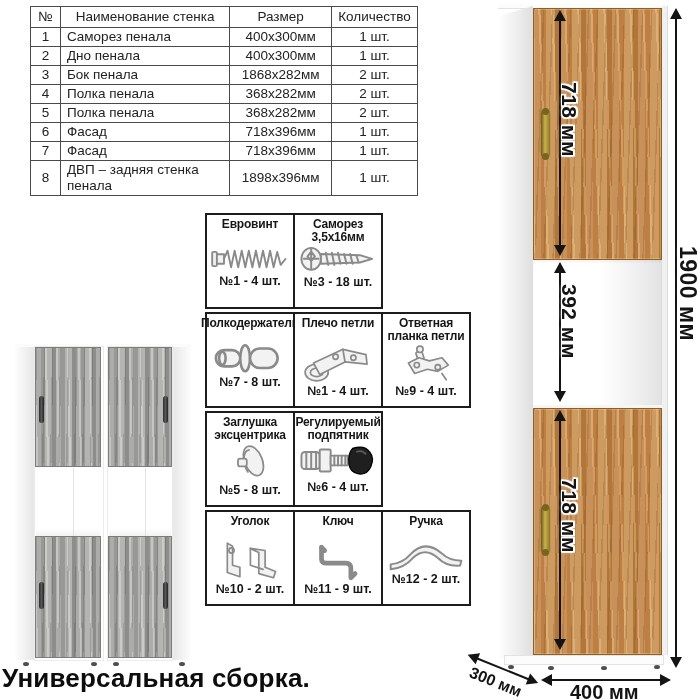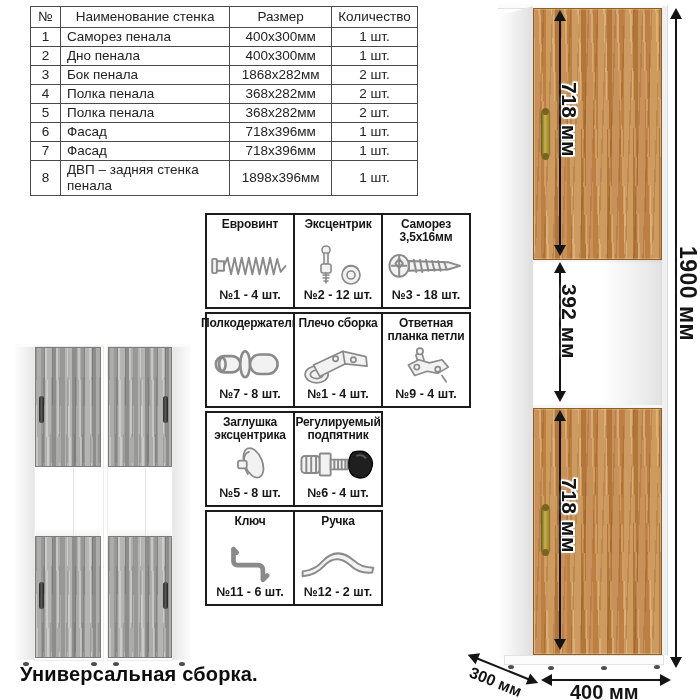--- a/index.html
+++ b/index.html
@@ -29,21 +29,21 @@
     width:90px; height:96px; border:2px solid #1c1c1c; background:#fff;
     display:flex; flex-direction:column; align-items:center; margin-left:-2px;
   }
   .hwcell:first-child { margin-left:0; }
   .hwtitle {
     font-size:12px; font-weight:700; text-align:center; line-height:1.1;
     padding-top:3px; min-height:28px; letter-spacing:-0.2px; color:#161616;
   }
   .hwicon { flex:1; display:flex; align-items:center; justify-content:center; width:100%; }
   .hwicon svg { max-width:78px; max-height:42px; }
-  .hwcount { font-size:12.5px; font-weight:700; padding-bottom:5px; color:#161616; white-space:nowrap; }
+  .hwcount { font-size:12.5px; font-weight:700; padding-bottom:19px; color:#161616; white-space:nowrap; }
   .ic { stroke:#8a8a8a; fill:#f2f2f2; stroke-width:1.6; stroke-linejoin:round; stroke-linecap:round; }
   .ic-line { stroke:#8a8a8a; fill:none; stroke-width:1.6; stroke-linecap:round; stroke-linejoin:round; }
 
   
   .oak {
     background:
       repeating-linear-gradient(92deg, rgba(120,70,25,.22) 0 1.5px, rgba(0,0,0,0) 1.5px 9px),
       repeating-linear-gradient(88deg, rgba(255,224,170,.30) 0 2px, rgba(0,0,0,0) 2px 13px),
       repeating-linear-gradient(90deg, #c9915a 0 7px, #bd7f42 7px 12px, #cd9a60 12px 21px, #b37639 21px 26px);
     border:1px solid #8f6023;
@@ -100,21 +100,21 @@
       border:6px solid transparent; border-left:0; border-right:11px solid #141414; }
   .harrow::after { content:""; position:absolute; right:-9px; top:50%; transform:translateY(-50%);
       border:6px solid transparent; border-right:0; border-left:11px solid #141414; }
 
   .dimv { position:absolute; writing-mode:vertical-rl; font-weight:700; font-size:21px; color:#141414;
       white-space:nowrap; letter-spacing:0.5px;
       text-shadow:-1.5px 0 #fff,1.5px 0 #fff,0 -1.5px #fff,0 1.5px #fff,-1.5px -1.5px #fff,1.5px 1.5px #fff,-1.5px 1.5px #fff,1.5px -1.5px #fff,0 0 4px #fff; }
   .dimh { position:absolute; font-weight:700; font-size:20px; color:#141414; white-space:nowrap; }
 
   
-  .caption { position:absolute; left:20px; top:663px; font-size:20px; font-weight:700; color:#0d0d0d; letter-spacing:0.2px; }
+  .caption { position:absolute; left:2px; top:663px; font-size:26px; font-weight:700; color:#0d0d0d; letter-spacing:0.2px; }
 </style>
 </head>
 <body>
 
 <div class="page">
 
   <table class="parts">
     <colgroup>
         <col class="c-num">
         <col class="c-name">
@@ -187,35 +187,20 @@
         <div class="hwicon">
           <svg viewBox="0 0 66 22">
               <rect class="ic" x="1" y="5" width="4" height="12" rx="1"></rect>
               <rect class="ic" x="5" y="7" width="6" height="8"></rect>
               <path class="ic-line" d="M11 11 L14 4 L17 18 L20 4 L23 18 L26 4 L29 18 L32 4 L35 18 L38 4 L41 18 L44 4 L47 18 L50 4 L53 18 L56 5 L59 16 L63 11"></path>
             </svg>
         </div>
         <div class="hwcount">№1 - 4 шт.</div>
       </div>
       <div class="hwcell">
-        <div class="hwtitle">Эксцентрик</div>
-        <div class="hwicon">
-          <svg viewBox="0 0 56 42">
-              <circle class="ic" cx="16" cy="5" r="4"></circle>
-              <rect class="ic" x="14" y="8" width="4" height="11"></rect>
-              <rect class="ic" x="11" y="19" width="10" height="9" rx="2"></rect>
-              <path class="ic-line" d="M13 30 h6 M13 33 h6 M14 36 h4 M16 28 v10"></path>
-              <circle class="ic" cx="41" cy="30" r="9"></circle>
-              <circle class="ic-line" cx="41" cy="30" r="4"></circle>
-              <path class="ic-line" d="M34 24 a9 9 0 0 1 14 0"></path>
-            </svg>
-        </div>
-        <div class="hwcount">№2 - 12 шт.</div>
-      </div>
-      <div class="hwcell">
         <div class="hwtitle">Саморез 3,5х16мм</div>
         <div class="hwicon">
           <svg viewBox="0 0 64 26">
               <ellipse class="ic" cx="10" cy="13" rx="8" ry="9"></ellipse>
               <path class="ic-line" d="M10 7 l3 4 -3 4 -3 -4 z M10 5 v16 M4 13 h12"></path>
               <path class="ic" d="M18 9 L50 10 L60 13 L50 16 L18 17 z"></path>
               <path class="ic-line" d="M22 8 l2 10 M27 8 l2 10 M32 8 l2 9 M37 9 l2 8 M42 9 l2 8 M47 10 l2 6"></path>
             </svg>
         </div>
         <div class="hwcount">№3 - 18 шт.</div>
@@ -229,21 +214,21 @@
           <svg viewBox="0 0 48 20">
               <rect class="ic" x="3" y="5" width="15" height="10" rx="5"></rect>
               <ellipse class="ic" cx="21" cy="10" rx="3" ry="8"></ellipse>
               <rect class="ic" x="24" y="4" width="17" height="12" rx="6"></rect>
               <ellipse class="ic-line" cx="7" cy="10" rx="2" ry="4"></ellipse>
             </svg>
         </div>
         <div class="hwcount">№7 - 8 шт.</div>
       </div>
       <div class="hwcell">
-        <div class="hwtitle">Плечо сборка</div>
+        <div class="hwtitle">Плечо петли</div>
         <div class="hwicon">
           <svg viewBox="0 0 66 40">
               <ellipse class="ic" cx="13" cy="29" rx="11" ry="8"></ellipse>
               <ellipse class="ic-line" cx="13" cy="29" rx="6" ry="4"></ellipse>
               <path class="ic" d="M10 20 L38 7 L60 12 L61 21 L40 19 L16 31 z"></path>
               <circle class="ic-line" cx="48" cy="15" r="2.5"></circle>
               <circle class="ic-line" cx="31" cy="14" r="2.5"></circle>
               <path class="ic-line" d="M38 7 L40 19"></path>
             </svg>
         </div>
@@ -289,29 +274,41 @@
               <path d="M44 6 q10 -3 14 3 q4 5 1 12 q-3 7 -10 6 q-7 -1 -8 -8 q-1 -9 3 -13 z" fill="#1f1f1f" stroke="#000" stroke-width="1"></path>
               <path d="M47 9 q5 -2 8 2" stroke="#5a5a5a" stroke-width="1.5" fill="none"></path>
             </svg>
         </div>
         <div class="hwcount">№6 - 4 шт.</div>
       </div>
     </div>
 
     <div class="hwrow">
       <div class="hwcell">
+        <div class="hwtitle">Уголок</div>
+        <div class="hwicon">
+          <svg viewBox="0 0 56 40">
+              <path class="ic" d="M6 3 v28 l12 4 v-9 l-7 -2 V6 z"></path>
+              <circle class="ic-line" cx="10" cy="10" r="2.5"></circle>
+              <path class="ic" d="M28 8 l14 2 v16 l10 4 -2 6 -14 -4 V12 z"></path>
+              <path class="ic-line" d="M28 8 v16 l12 4"></path>
+            </svg>
+        </div>
+        <div class="hwcount">№10 - 2 шт.</div>
+      </div>
+      <div class="hwcell">
         <div class="hwicon" style="position:absolute"></div>
         <div class="hwtitle">Ключ</div>
         <div class="hwicon">
           <svg viewBox="0 0 52 40">
               <path class="ic-line" style="stroke-width:4.5" d="M10 7 v11 q0 4 5 4 h18 q5 0 5 5 v9 l4 -4"></path>
               <path class="ic-line" style="stroke-width:4.5" d="M10 7 l3 3"></path>
             </svg>
         </div>
-        <div class="hwcount">№11 - 6 шт.</div>
+        <div class="hwcount">№11 - 9 шт.</div>
       </div>
       <div class="hwcell">
         <div class="hwtitle">Ручка</div>
         <div class="hwicon">
           <svg viewBox="0 0 64 26">
               <path class="ic" d="M3 20 q10 -1 16 -8 q12 -13 26 -1 q6 6 16 6 l-1 4 q-11 1 -18 -6 q-11 -10 -21 0 q-7 8 -18 9 z"></path>
             </svg>
         </div>
         <div class="hwcount">№12 - 2 шт.</div>
       </div>

